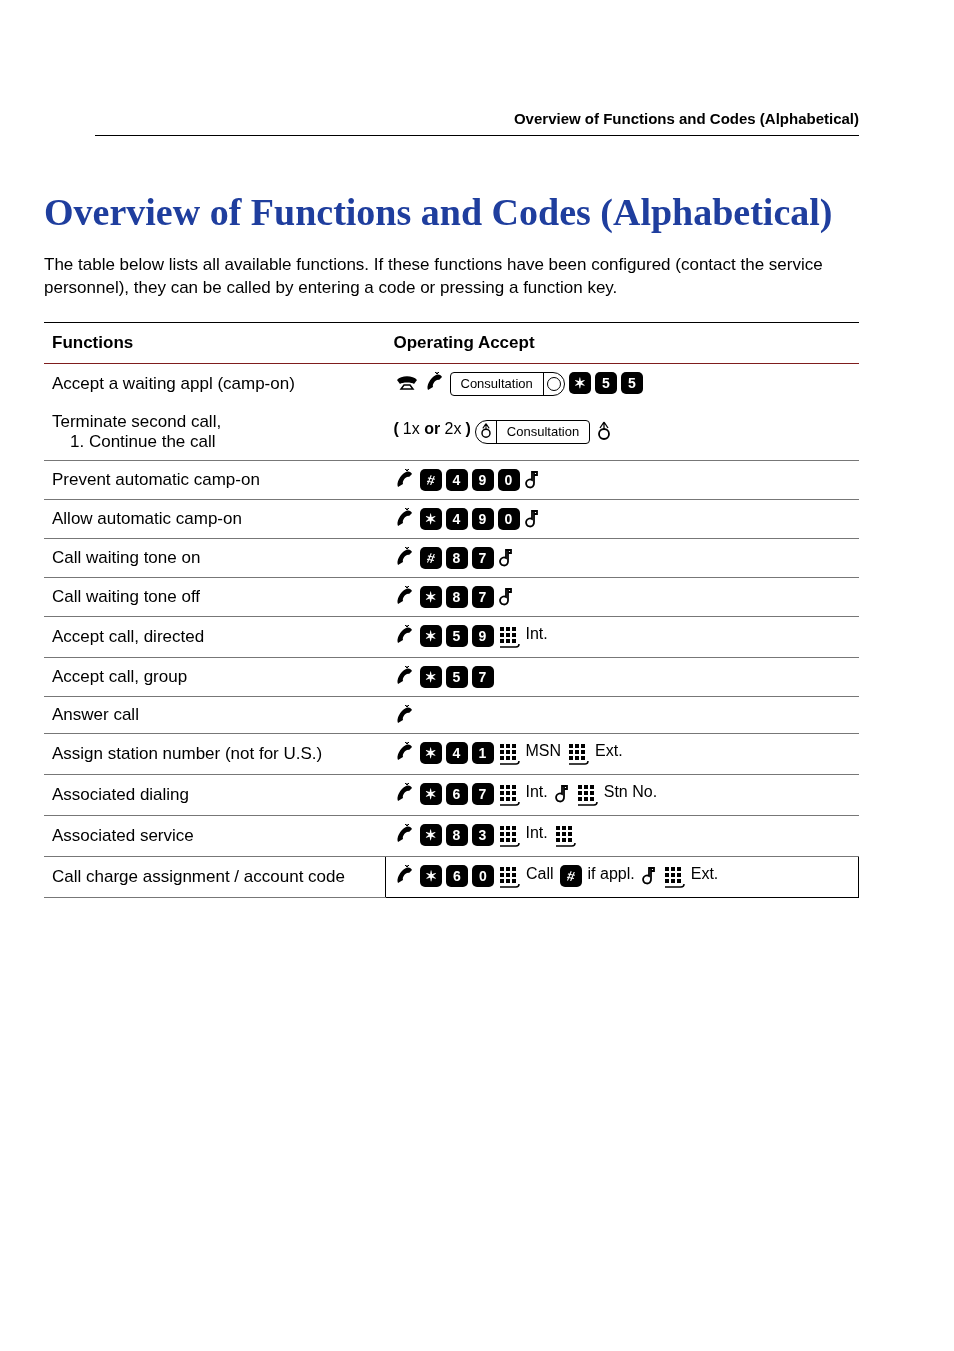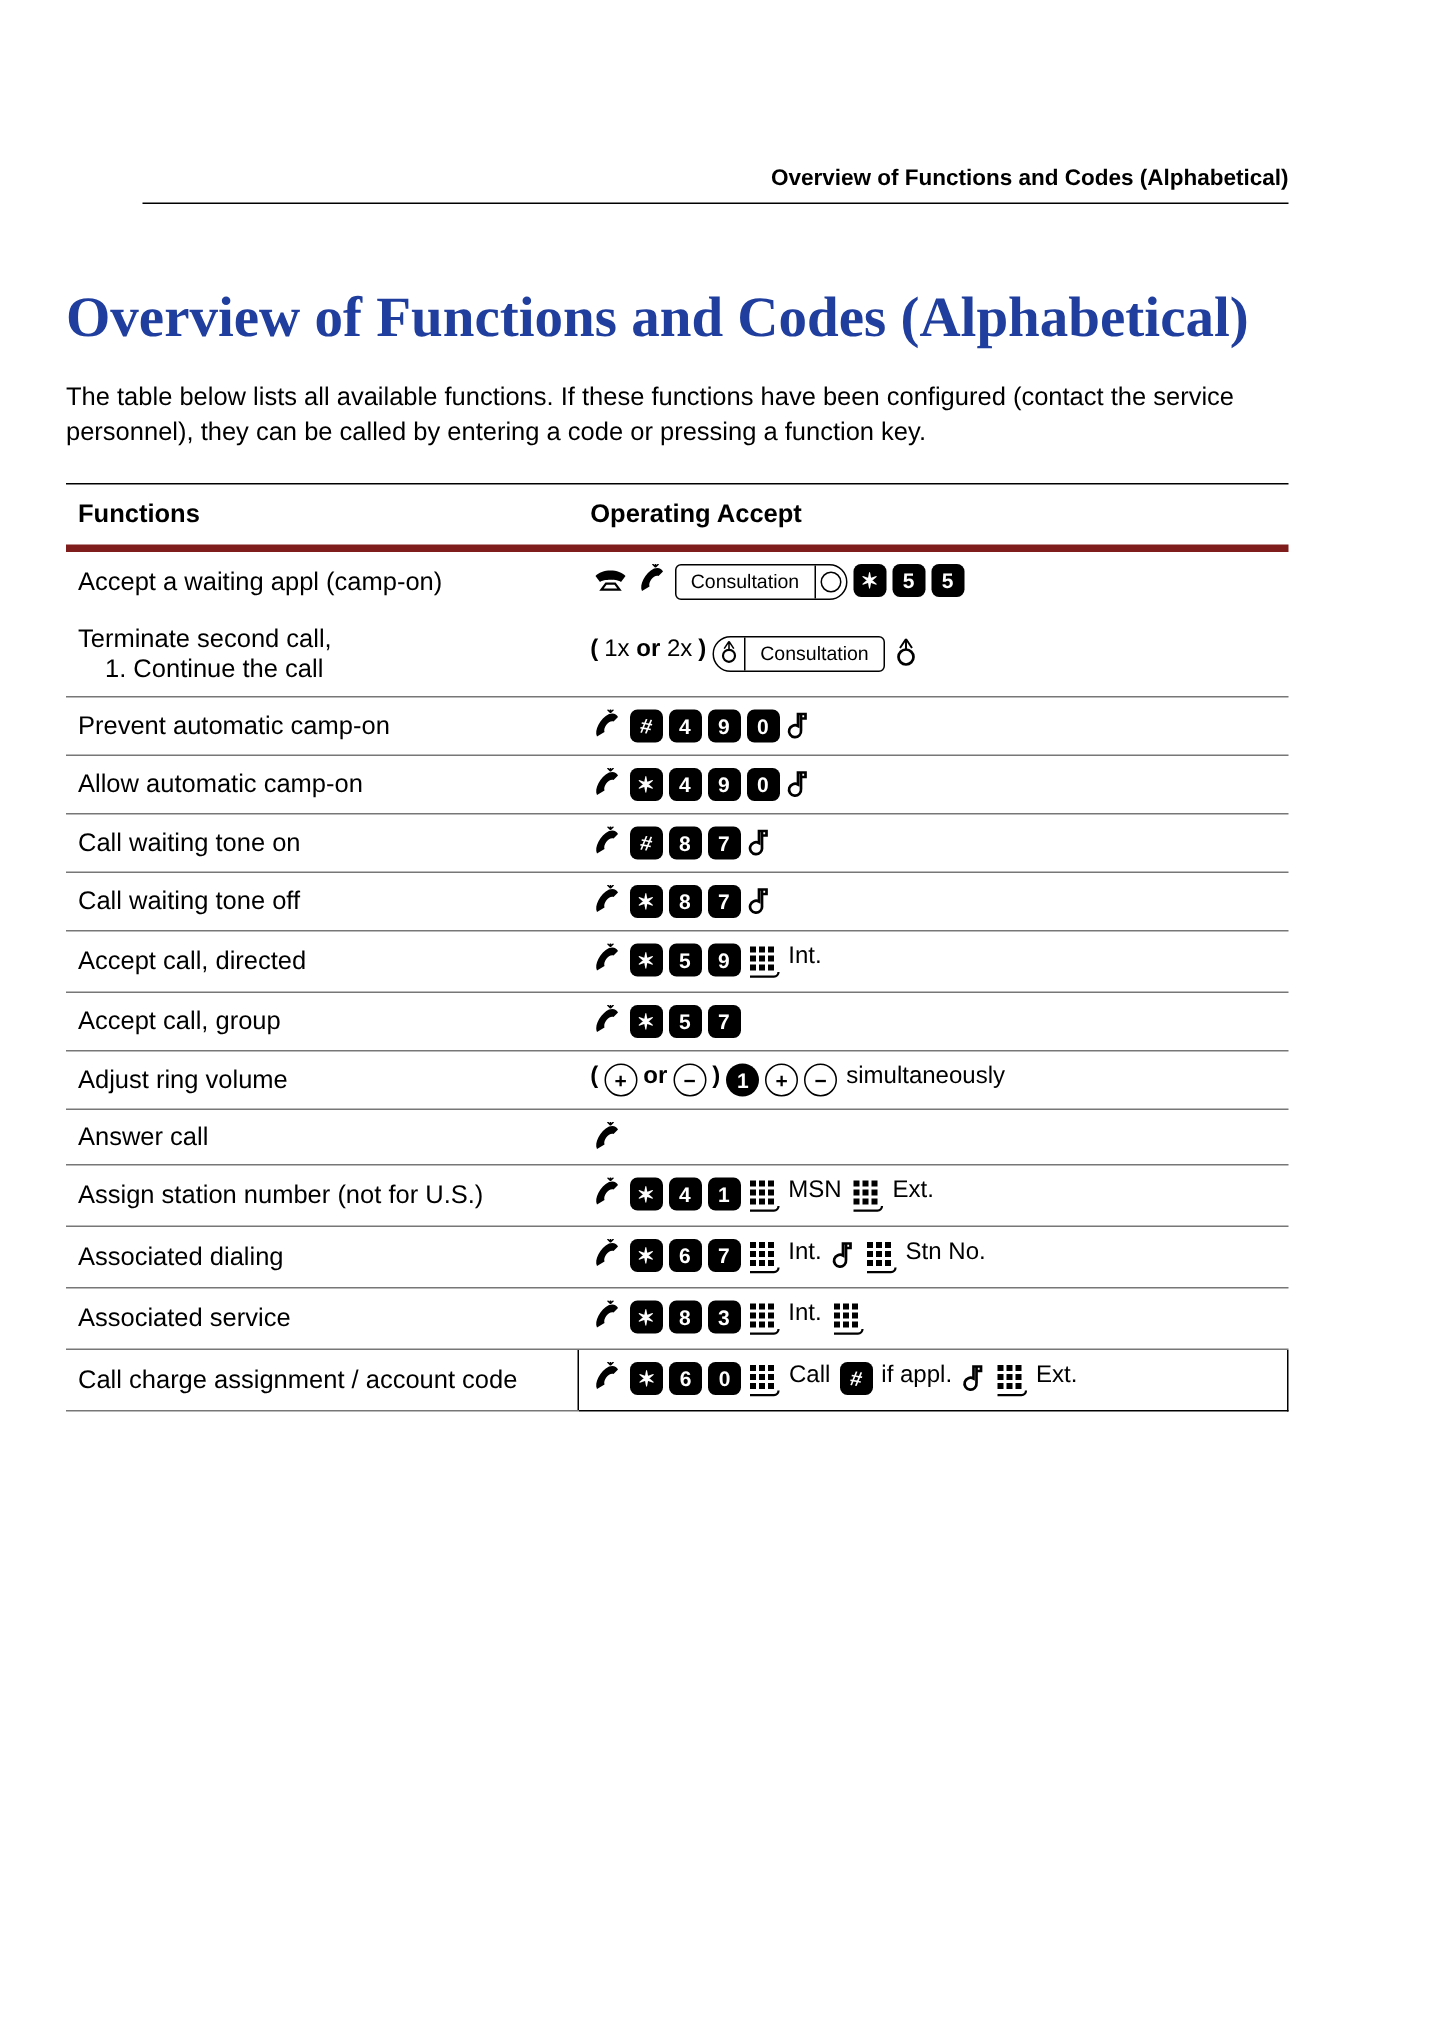--- a/index.html
+++ b/index.html
@@ -45,21 +45,21 @@
   }
   table.ftab {
     width: 100%;
     border-collapse: collapse;
     font-size: 17px;
   }
   table.ftab th {
     text-align: left;
     padding: 10px 8px;
     border-top: 1px solid #000;
-    border-bottom: 5px solid #7f1d1d;
+    border-bottom: 1px solid #7f1d1d;
     font-weight: bold;
   }
   table.ftab td {
     padding: 8px 8px;
     vertical-align: middle;
     border-bottom: 1px solid #777;
   }
   table.ftab td.fn {
     width: 325px;
   }
@@ -349,36 +349,20 @@
             <span class="icon"><svg width="22" height="20">
                   <use href="#ic-handset-up"></use>
                 </svg></span>
             <span class="key star"></span>
             <span class="key">5</span>
             <span class="key">7</span>
           </div>
         </td>
       </tr>
 
-      <tr>
-        <td class="fn">Adjust ring volume</td>
-        <td>
-          <div class="seq">
-            <span class="orlabel">(</span>
-            <span class="key-outline plus"></span>
-            <span class="orlabel">or</span>
-            <span class="key-outline minus"></span>
-            <span class="orlabel">)</span>
-            <span class="key" style="border-radius:50%;">1</span>
-            <span class="key-outline plus"></span>
-            <span class="key-outline minus"></span>
-            <span class="lbl">simultaneously</span>
-          </div>
-        </td>
-      </tr>
 
 
       <tr>
         <td class="fn">Answer call</td>
         <td>
           <div class="seq">
             <span class="icon"><svg width="22" height="20">
                   <use href="#ic-handset-up"></use>
                 </svg></span>
           </div>

